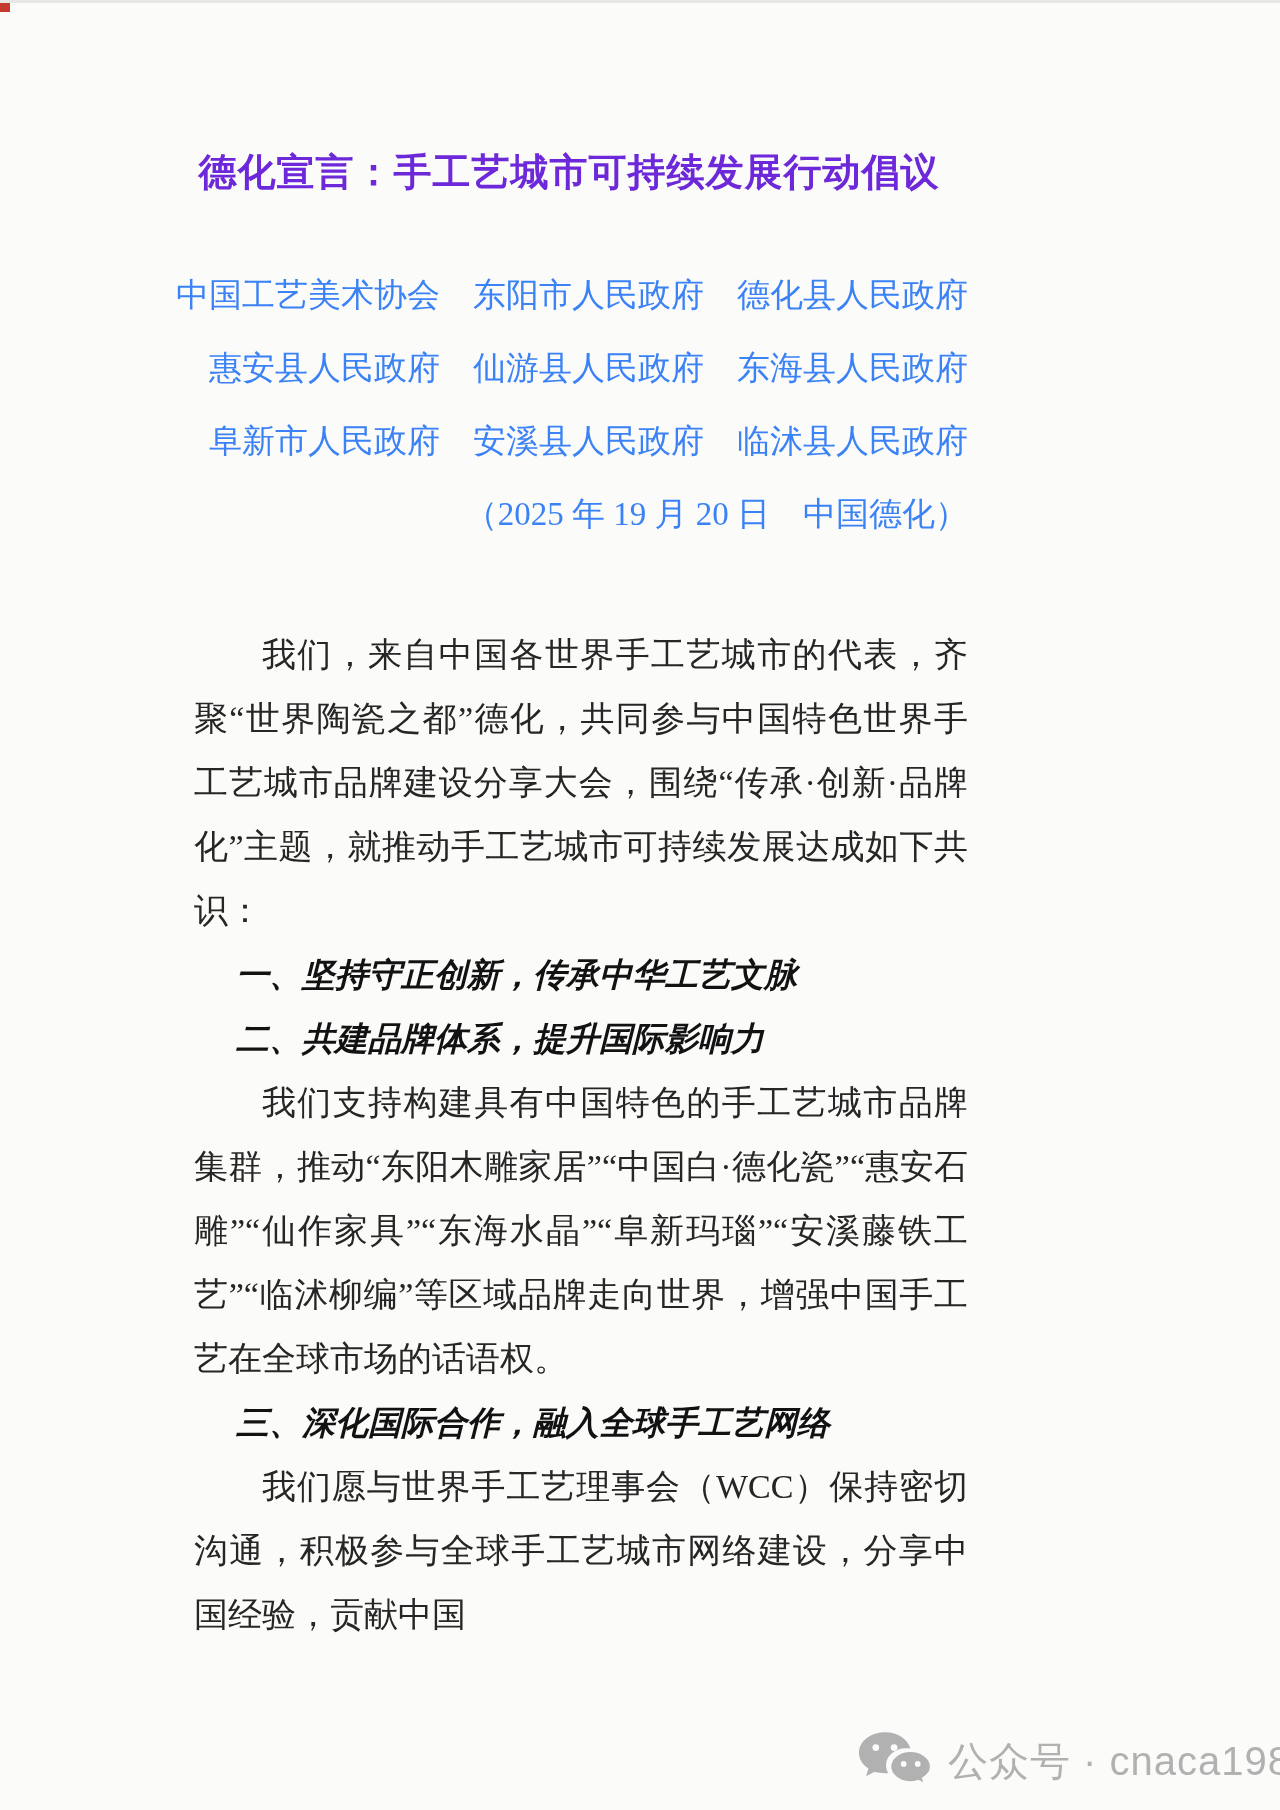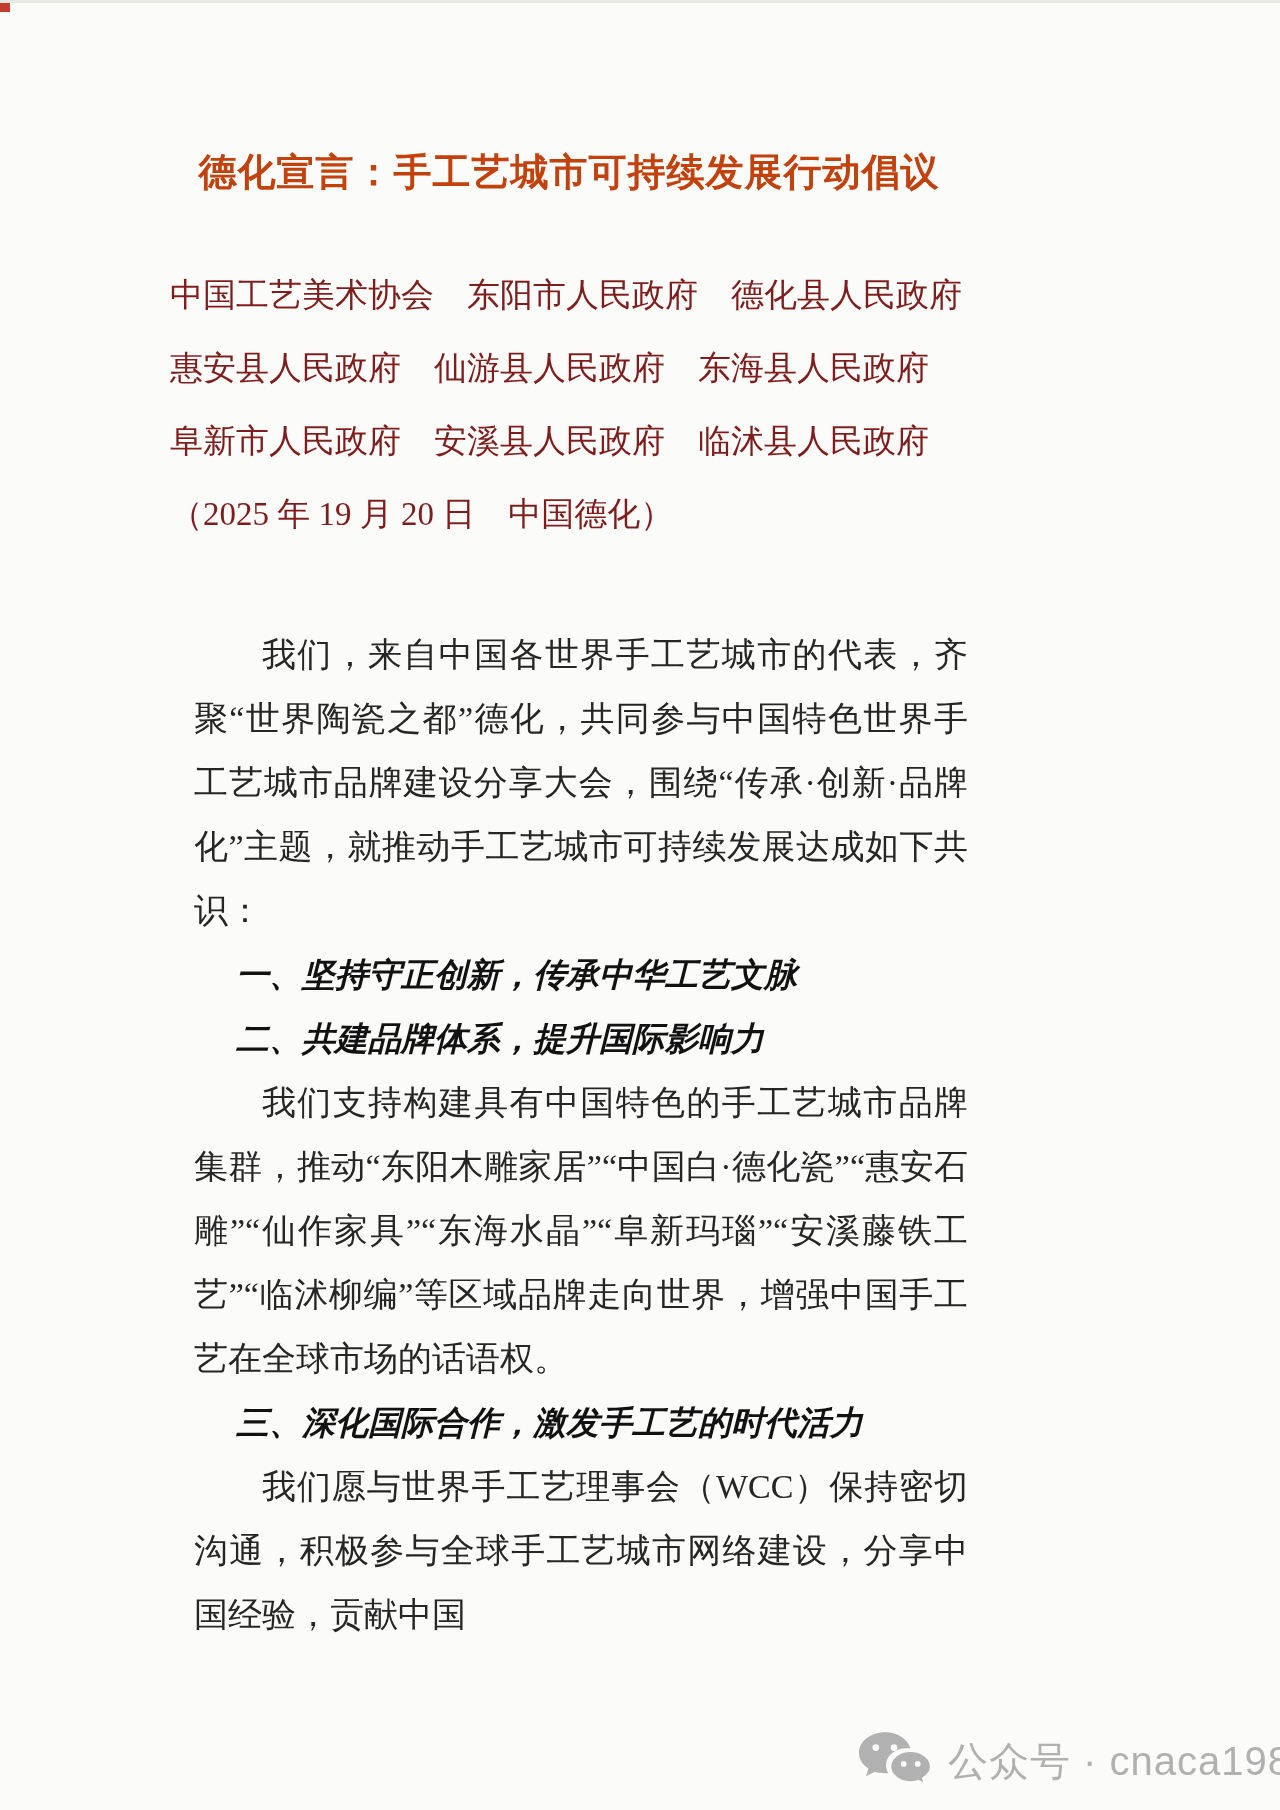--- a/index.html
+++ b/index.html
@@ -24,32 +24,32 @@
     left: 170px;
     top: 0;
     width: 798px;
   }
   .doc-title {
     margin-top: 146px;
     font-size: 38px;
     line-height: 46px;
     font-weight: 700;
     text-align: center;
-    color: #c2410c;
+    color: #6d28d9;
     letter-spacing: 1px;
     font-family: "Liberation Serif", "DejaVu Serif", serif;
   }
   .signatories {
     margin-top: 64px;
   }
   .sig-line, .date-line {
     font-size: 33px;
     line-height: 73px;
-    text-align: left;
-    color: #7f1d1d;
+    text-align: right;
+    color: #3b82f6;
     font-family: "Liberation Serif", "DejaVu Serif", serif;
     white-space: nowrap;
   }
   .doc-body {
     margin-top: 72px;
     color: #262626;
   }
   .paragraph {
     font-size: 34px;
     line-height: 64px;
@@ -99,21 +99,21 @@
     <p class="sig-line">惠安县人民政府　仙游县人民政府　东海县人民政府</p>
     <p class="sig-line">阜新市人民政府　安溪县人民政府　临沭县人民政府</p>
     <p class="date-line">（2025 年 19 月 20 日　中国德化）</p>
   </div>
 
   <div class="doc-body">
     <p class="paragraph">我们，来自中国各世界手工艺城市的代表，齐聚“世界陶瓷之都”德化，共同参与中国特色世界手工艺城市品牌建设分享大会，围绕“传承·创新·品牌化”主题，就推动手工艺城市可持续发展达成如下共识：</p>
     <h2 class="section-heading">一、坚持守正创新，传承中华工艺文脉</h2>
     <h2 class="section-heading">二、共建品牌体系，提升国际影响力</h2>
     <p class="paragraph">我们支持构建具有中国特色的手工艺城市品牌集群，推动“东阳木雕家居”“中国白·德化瓷”“惠安石雕”“仙作家具”“东海水晶”“阜新玛瑙”“安溪藤铁工艺”“临沭柳编”等区域品牌走向世界，增强中国手工艺在全球市场的话语权。</p>
-    <h2 class="section-heading">三、深化国际合作，激发手工艺的时代活力</h2>
+    <h2 class="section-heading">三、深化国际合作，融入全球手工艺网络</h2>
     <p class="paragraph">我们愿与世界手工艺理事会（WCC）保持密切沟通，积极参与全球手工艺城市网络建设，分享中国经验，贡献中国</p>
   </div>
 
 </div>
 
 <div class="watermark">
   <span class="wechat-icon">
     <svg width="78" height="64" viewBox="0 0 48 40" xmlns="http://www.w3.org/2000/svg">
 
       <path fill="#b1b1b1" d="M18 2 C8.6 2 1.5 7.7 1.5 14.8 c0 4.1 2.3 7.6 5.9 9.9 l-1.5 4.8 5.3-2.8 c2.1 0.6 4.4 0.9 6.8 0.9 0.6 0 1.2 0 1.8-0.1 C19 26.3 18.4 24.5 18.4 22.6 c0-5.9 5.6-10.6 12.6-10.6 0.9 0 1.8 0.1 2.6 0.2 C32.2 6.5 25.8 2 18 2 Z"></path>

